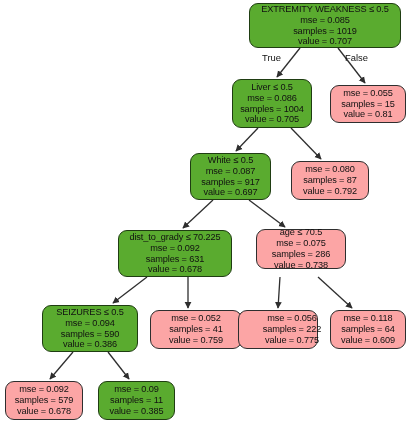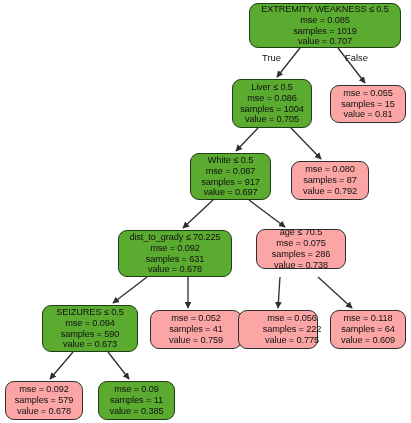--- a/index.html
+++ b/index.html
@@ -125,21 +125,21 @@
       <div class="node" style="left: 256px; top: 229px; width: 90px; height: 40px;">
         <span class="node-cond">age ≤ 70.5</span>
         <span class="node-line">mse = 0.075</span>
         <span class="node-line">samples = 286</span>
         <span class="node-line">value = 0.738</span>
       </div>
       <div class="node split-green" style="left: 42px; top: 305px; width: 96px; height: 47px;">
         <span class="node-cond">SEIZURES ≤ 0.5</span>
         <span class="node-line">mse = 0.094</span>
         <span class="node-line">samples = 590</span>
-        <span class="node-line">value = 0.673</span>
+        <span class="node-line">value = 0.386</span>
       </div>
       <div class="node" style="left: 150px; top: 310px; width: 92px; height: 39px;">
         <span class="node-line">mse = 0.052</span>
         <span class="node-line">samples = 41</span>
         <span class="node-line">value = 0.759</span>
       </div>
       <div class="node" style="left: 238px; top: 310px; width: 80px; height: 39px; padding-left: 28px;">
         <span class="node-line">mse = 0.056</span>
         <span class="node-line">samples = 222</span>
         <span class="node-line">value = 0.775</span>

